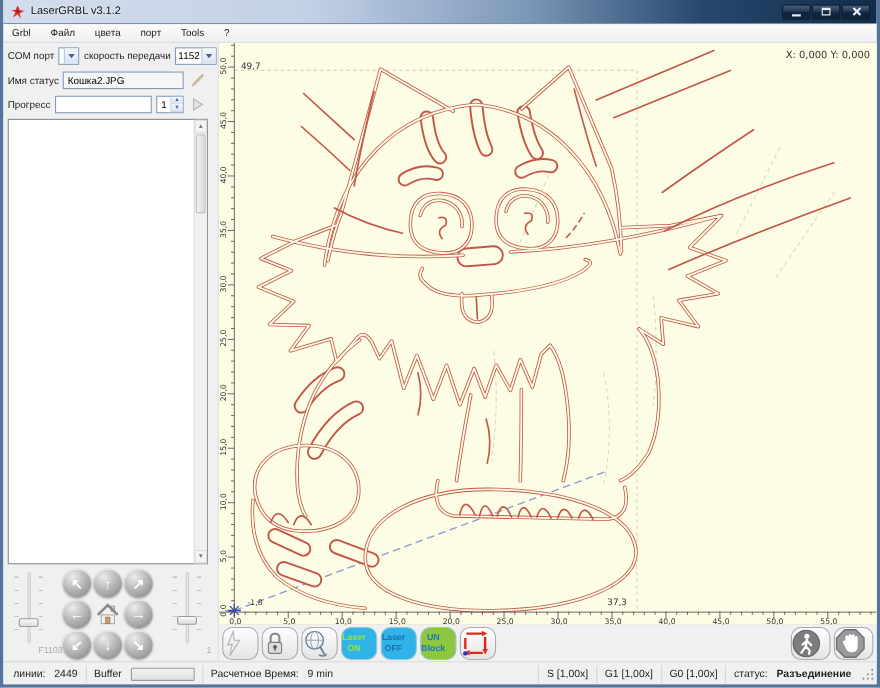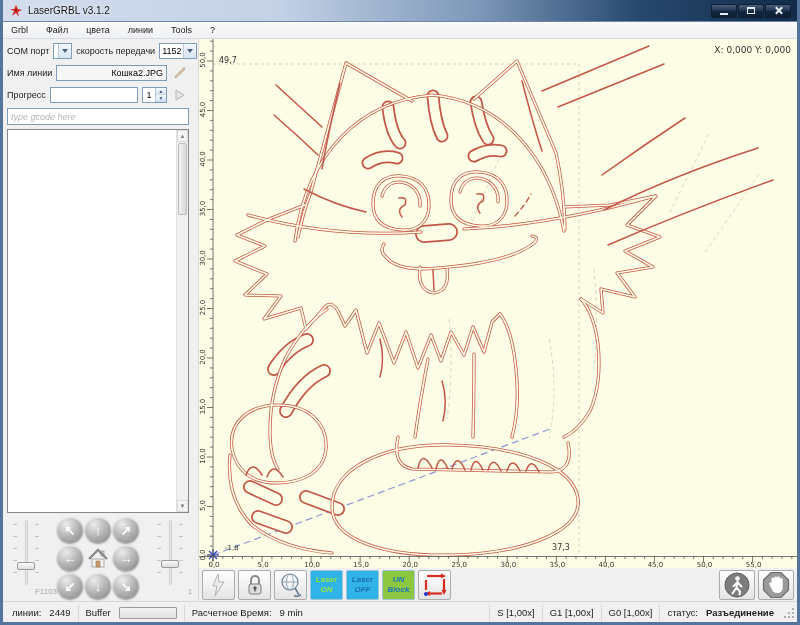--- a/index.html
+++ b/index.html
@@ -37,21 +37,21 @@
   
   .row{display:flex;align-items:center;margin-bottom:4px;gap:4px;}
   .lbl{font-size:9px;color:#222;white-space:nowrap;}
   .combo{height:16px;background:#fff;border:1px solid #7f9db9;display:flex;align-items:center;font-size:9px;position:relative;}
   .combo .val{flex:1;padding:0 2px;overflow:hidden;white-space:nowrap;}
   .combo .arrowbox{width:13px;height:100%;background:linear-gradient(#f4f8fc,#d7e3f2);border-left:1px solid #b5c8dd;display:flex;align-items:center;justify-content:center;}
   .arrow-down{width:0;height:0;border-left:3px solid transparent;border-right:3px solid transparent;border-top:4px solid #4d6185;}
   .tbox{height:16px;background:#fff;border:1px solid #7f9db9;font-size:9px;padding:0 3px;display:flex;align-items:center;}
   input.tbox{font-family:"Liberation Sans",sans-serif;outline:none;width:100%;}
   input.tbox::placeholder{color:#b5b5b5;font-style:italic;}
-  .readonly{background:#f6f6f6;justify-content:flex-end;}
+  .readonly{background:#f6f6f6;}
   .spinner{display:flex;height:16px;border:1px solid #7f9db9;background:#fff;}
   .spinner .num{width:12px;font-size:9px;display:flex;align-items:center;justify-content:center;}
   .spinner .btns{width:11px;display:flex;flex-direction:column;border-left:1px solid #b5c8dd;}
   .spinner .sbtn{flex:1;background:linear-gradient(#f4f8fc,#d7e3f2);display:flex;align-items:center;justify-content:center;font-size:5px;color:#4d6185;border-bottom:1px solid #c8d6e8;}
   .iconbtn{width:18px;height:18px;display:flex;align-items:center;justify-content:center;}
   
   .log{flex:1;background:#fff;border:1px solid #828790;margin-bottom:4px;display:flex;}
   .logbody{flex:1;}
   .scrollbar{width:12px;background:#f0f0f0;border-left:1px solid #e0e0e0;display:flex;flex-direction:column;}
   .sb-btn{height:12px;background:#f4f4f4;border:1px solid #dcdcdc;display:flex;align-items:center;justify-content:center;font-size:6px;color:#7a7a7a;}
@@ -86,22 +86,22 @@
   .si3{stroke:#fdfce4;stroke-width:10.5;fill:none;stroke-linecap:round;}
   .thin{stroke:#c35648;stroke-width:1.5;fill:none;stroke-linecap:round;}
   .thindash{stroke:#c35648;stroke-width:1.4;fill:none;stroke-dasharray:5 4;stroke-linecap:round;}
   .gdash{stroke:#dcd8c2;stroke-width:1;fill:none;stroke-dasharray:4 3;}
   .bounds{stroke:#d8d4b8;stroke-width:1;fill:none;stroke-dasharray:3 3;}
   .bluedash{stroke:#8a97d8;stroke-width:1.2;fill:none;stroke-dasharray:7 4;}
   .origin{stroke:#3344bb;stroke-width:1.2;}
   .rul{stroke:#555;stroke-width:0.8;}
   
   .toolbar{height:33px;background:#f0f0f0;display:flex;align-items:center;padding:1px 3px;gap:3px;}
-  .tbtn{width:33px;height:30px;border:1px solid #ababab;border-radius:2px;
-    background:linear-gradient(#ffffff,#e4e4e4);display:flex;align-items:center;justify-content:center;cursor:pointer;font-style:italic;}
+  .tbtn{width:33px;height:30px;border:1px solid #ababab;border-radius:9px;
+    background:linear-gradient(#ffffff,#e4e4e4);display:flex;align-items:center;cursor:pointer;}
   .tbtn.flat{border:1px solid #9ec4d8;}
   .tbtn .twoline{font-size:8px;font-weight:bold;line-height:1.15;text-align:center;white-space:pre-line;}
   .laser-on{background:#2fb3e8;}  .laser-on .twoline{color:#97e53e;}
   .laser-off{background:#2fb3e8;} .laser-off .twoline{color:#1a6fae;}
   .unblock{background:#8dc63f;border-color:#86b848;} .unblock .twoline{color:#1b75bc;}
   .tspacer{flex:1;}
   .tbtn.big{width:36px;}
   
   .statusbar{height:22px;background:#f0f0f0;border-top:1px solid #d8d8d8;display:flex;align-items:center;
     font-size:9.5px;color:#222;padding:0 2px;}
@@ -133,21 +133,21 @@
       <div class="winbtn">
           <span class="glyph-close"></span>
         </div>
     </div>
   </div>
 
   <div class="menubar">
     <span class="menuitem">Grbl</span>
     <span class="menuitem">Файл</span>
     <span class="menuitem">цвета</span>
-    <span class="menuitem">линии</span>
+    <span class="menuitem">порт</span>
     <span class="menuitem">Tools</span>
     <span class="menuitem">?</span>
   </div>
 
   <div class="content">
 
     <div class="leftpanel">
       <div class="row">
         <span class="lbl">COM порт</span>
         <div class="combo" style="width:38px;">
@@ -164,21 +164,21 @@
             </span>
         </div>
         <span class="iconbtn">
           <svg width="16" height="16" viewBox="0 0 16 16">
             <path d="M8,1 C4,1 2,4 3,7 C4,9 7,9 8,7 C9,5 7,4 6,5" fill="none" stroke="#e8a11b" stroke-width="2"></path>
             <path d="M8,15 C12,15 14,12 13,9 C12,7 9,7 8,9 C7,11 9,12 10,11" fill="none" stroke="#f6c840" stroke-width="2"></path>
           </svg>
         </span>
       </div>
       <div class="row">
-        <span class="lbl">Имя линии</span>
+        <span class="lbl">Имя статус</span>
         <div class="tbox readonly" style="flex:1;">
           <span>Кошка2.JPG</span>
         </div>
         <span class="iconbtn">
           <svg width="14" height="14" viewBox="0 0 14 14">
             <path d="M2,12 L4,11 L12,3 L11,1.5 L3,9.5 Z" fill="#d8c8a8" stroke="#b0a080" stroke-width="0.8"></path>
           </svg>
         </span>
       </div>
       <div class="row">
@@ -189,23 +189,20 @@
           <span class="btns">
             <span class="sbtn">▲</span>
             <span class="sbtn">▼</span>
           </span>
         </div>
         <span class="iconbtn">
           <svg width="14" height="14" viewBox="0 0 14 14">
             <path d="M3,2 L11,7 L3,12 Z" fill="#e4e4e4" stroke="#b4b4b4" stroke-width="1"></path>
           </svg>
         </span>
-      </div>
-      <div class="row">
-        <input class="tbox" style="flex: 1 1 0%; height: 17px;" placeholder="type gcode here">
       </div>
 
       <div class="log">
         <div class="logbody"></div>
         <div class="scrollbar">
           <span class="sb-btn">▲</span>
           <span class="sb-track">
               <span class="sb-thumb"></span>
             </span>
           <span class="sb-btn">▼</span>

